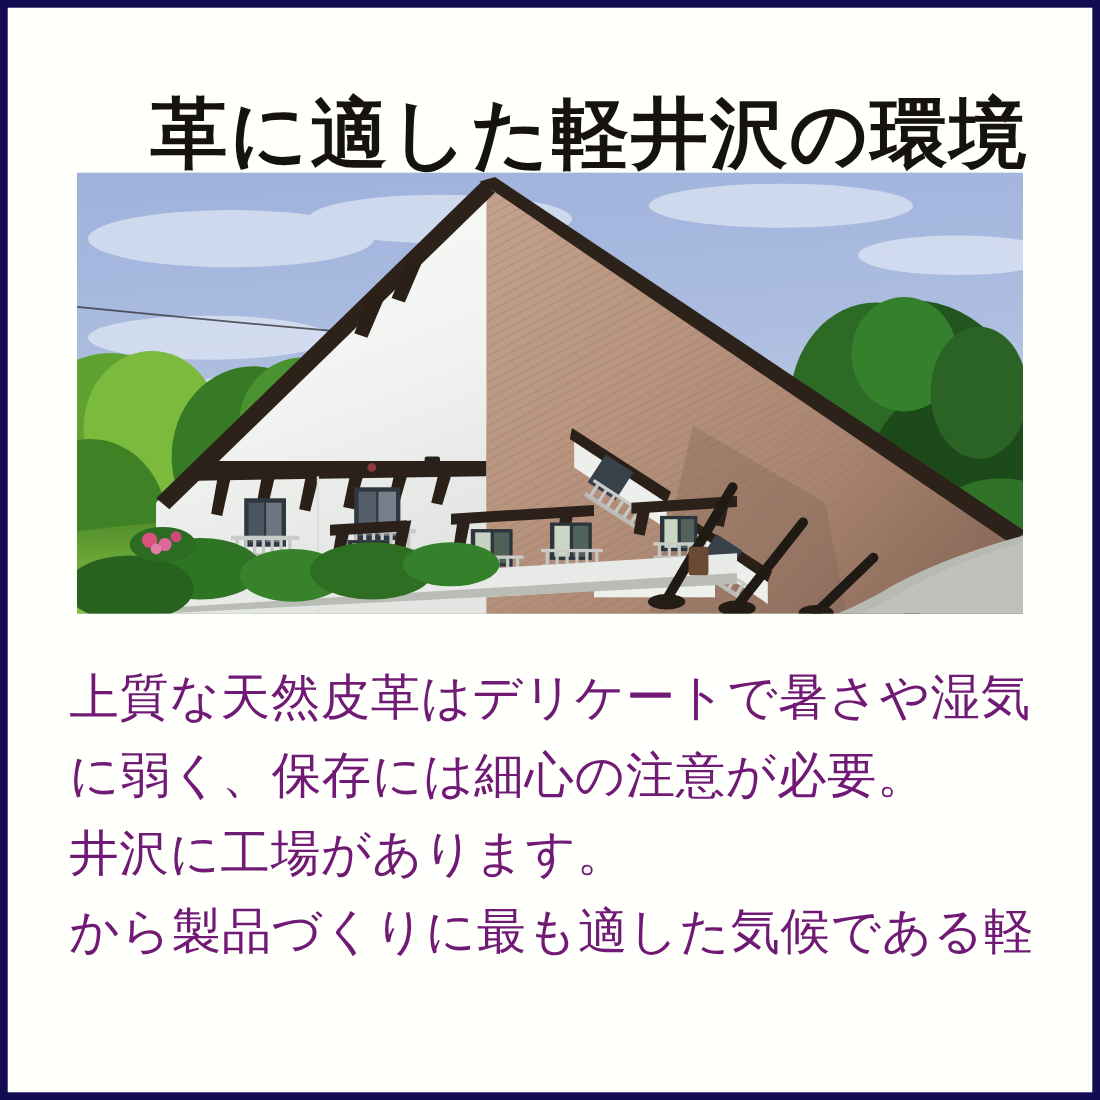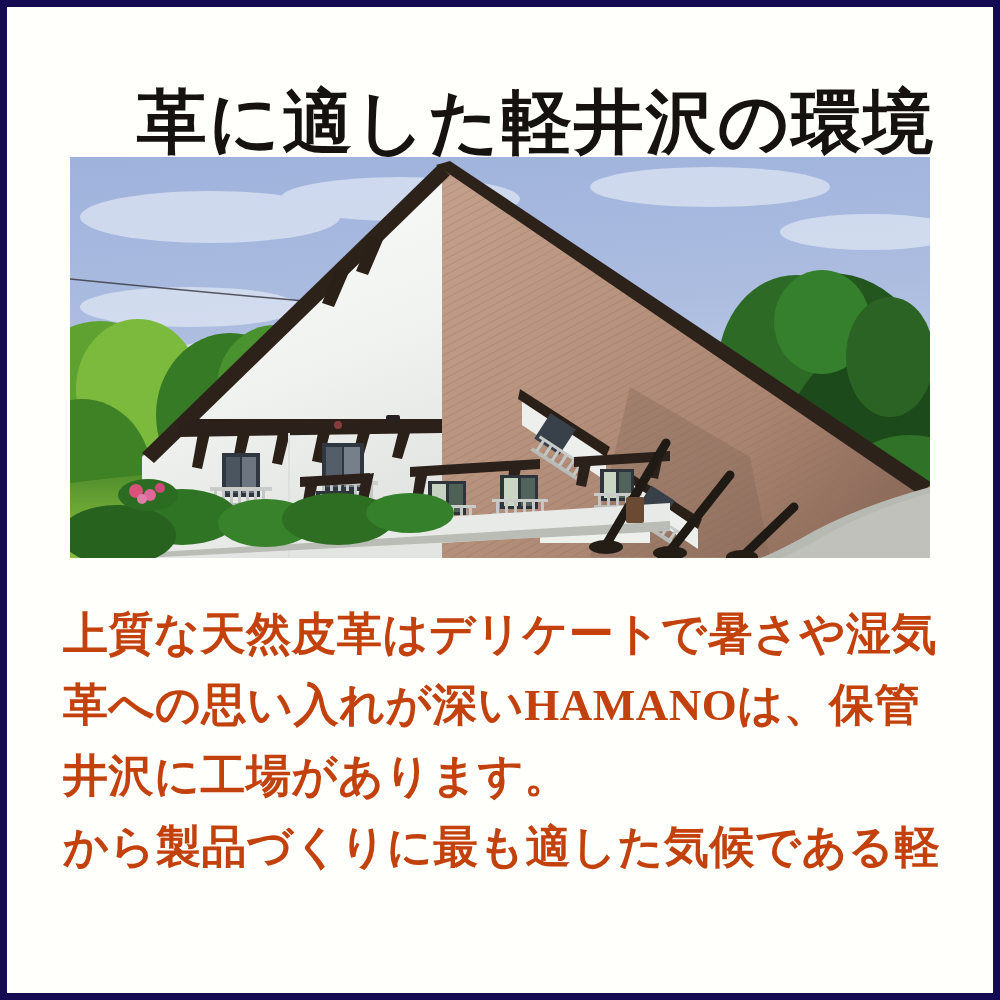--- a/index.html
+++ b/index.html
@@ -46,23 +46,22 @@
 
   
   #body-copy {
     position: absolute;
     left: 56px;
     top: 592px;
     width: 890px;
     font-family: "Liberation Serif", "DejaVu Serif", serif;
     font-size: 45px;
     line-height: 71px;
-    color: #c2410c;
+    color: #701a75;
     letter-spacing: 0.5px;
-    font-weight: bold;
   }
   #body-copy .ln { display: block; white-space: nowrap; }
 </style>
 </head>
 <body>
 
 <div id="page">
 
   <h1 id="title">革に適した軽井沢の環境</h1>
 
@@ -386,18 +385,18 @@
         <path d="M860,330 Q780,352 730,382 Q700,398 690,401 L860,401 Z" fill="#b7b9b3"></path>
         <path d="M860,336 Q790,356 742,386 Q718,399 710,401 L860,401 Z" fill="#c3c5bf" opacity="0.7"></path>
 
         <rect x="0" y="0" width="860" height="401" fill="none"></rect>
       </g>
     </svg>
   </div>
 
   <div id="body-copy">
     <span class="ln">上質な天然皮革はデリケートで暑さや湿気</span>
-    <span class="ln">革への思い入れが深いHAMANOは、保管</span>
+    <span class="ln">に弱く、保存には細心の注意が必要。</span>
     <span class="ln">井沢に工場があります。</span>
     <span class="ln">から製品づくりに最も適した気候である軽</span>
   </div>
 
 </div>
 
 </body></html>

